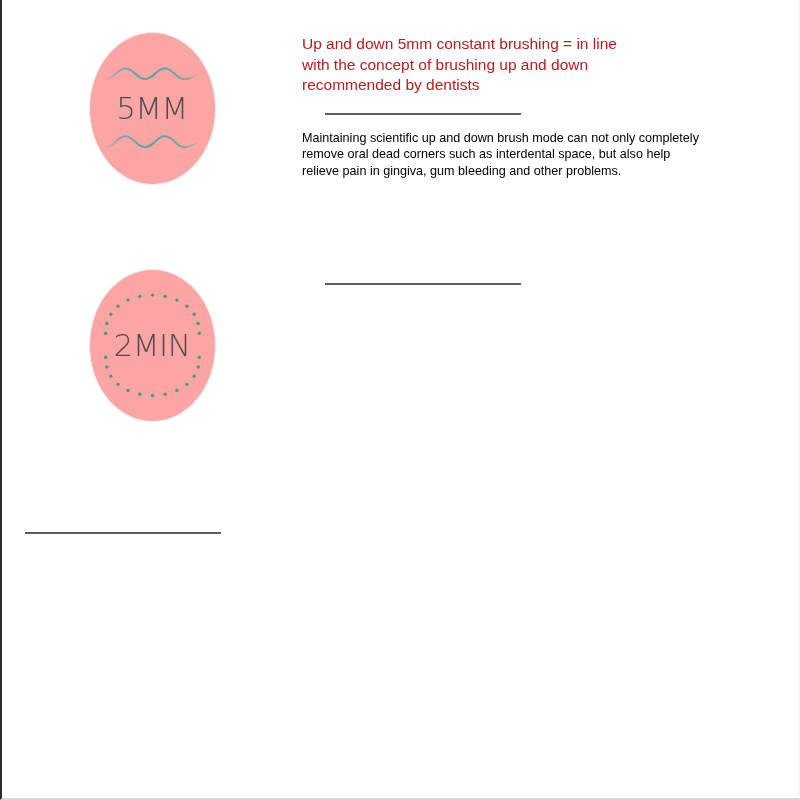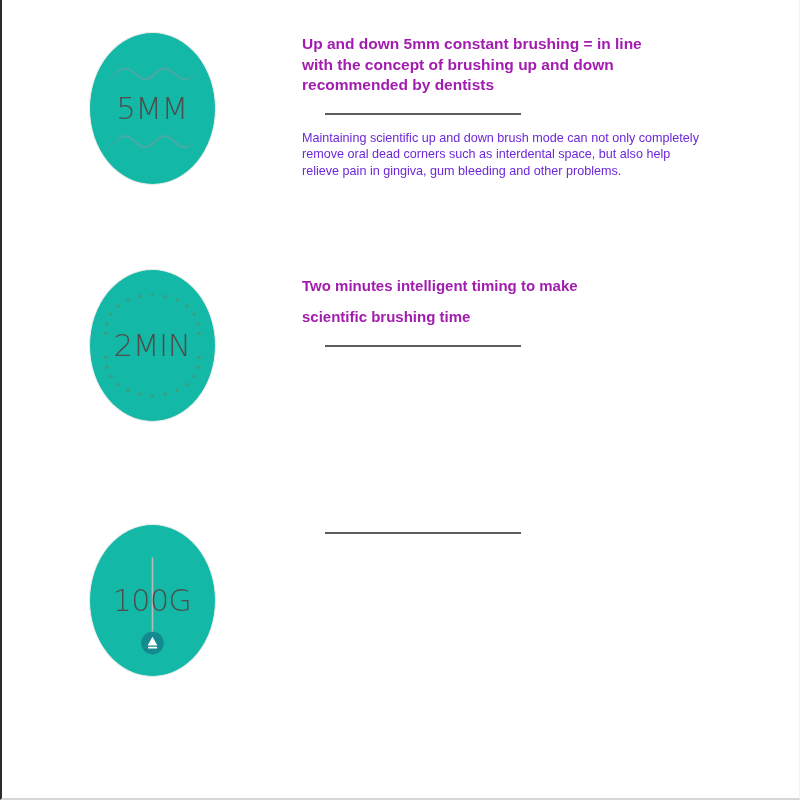--- a/index.html
+++ b/index.html
@@ -45,21 +45,21 @@
     justify-content: center;
     padding-top: 4px;
   }
 
   .badge {
     position: relative;
     width: 127px;
     height: 153px;
     border: 1px solid #ececec;
     border-radius: 50%;
-    background: #14b8a6;
+    background: #fca5a5;
     display: flex;
     align-items: center;
     justify-content: center;
   }
 
   .badge-label {
     position: relative;
     z-index: 3;
     font-family: "DejaVu Sans", sans-serif;
     font-size: 31px;
@@ -80,23 +80,23 @@
   }
 
   
   .copy {
     flex: 1 1 auto;
     padding-top: 6px;
     padding-right: 40px;
   }
 
   .headline {
-    color: #a21caf;
+    color: #b91c1c;
     font-size: 15.5px;
-    font-weight: 700;
+    font-weight: 400;
     line-height: 1.33;
     white-space: pre-line;
     margin-bottom: 0;
   }
 
   .feature-2 .headline,
   .feature-3 .headline { line-height: 2.05; font-size: 15px; }
 
   .divider {
     width: 196px;
@@ -104,21 +104,21 @@
     background: #5c5c5c;
     margin-top: 17px;
     margin-bottom: 15px;
     margin-left: 23px;
   }
 
   .feature-2 .divider { margin-top: 12px; margin-bottom: 13px; }
   .feature-3 .divider { margin-top: 6px;  margin-bottom: 13px; }
 
   .body-copy {
-    color: #6d28d9;
+    color: #000000;
     font-size: 12.6px;
     line-height: 1.32;
     font-weight: 400;
     max-width: 400px;
   }
 
   .feature-3 .body-copy { max-width: 455px; }
 </style>
 </head>
 <body>
@@ -191,40 +191,25 @@
             <circle cx="38.6" cy="30.6" r="1.7"></circle>
             <circle cx="50.6" cy="26.8" r="1.7"></circle>
           </g>
         </svg>
 
         <span class="badge-label">2MIN</span>
       </div>
     </div>
 
     <div class="copy">
-      <h2 class="headline">Two minutes intelligent timing to make
-scientific brushing time</h2>
       <div class="divider"></div>
     </div>
   </section>
 
   <section class="feature feature-3">
 
-    <div class="badge-wrap">
-      <div class="badge badge-3">
-
-        <svg class="badge-art" viewBox="0 0 127 153">
-          <line x1="63.5" y1="33" x2="63.5" y2="113" stroke="#b9b9b9" stroke-width="1.6"></line>
-          <circle cx="63.5" cy="120" r="11.5" fill="#128a8f"></circle>
-          <path d="M63.5,113.5 L68.5,122.5 L58.5,122.5 Z" fill="#ffffff"></path>
-          <rect x="58.8" y="123.8" width="9.4" height="1.7" rx="0.85" fill="#ffffff"></rect>
-        </svg>
-
-        <span class="badge-label">100G</span>
-      </div>
-    </div>
 
     <div class="copy">
       <div class="divider"></div>
     </div>
   </section>
 
 </div>
 
 </body></html>

